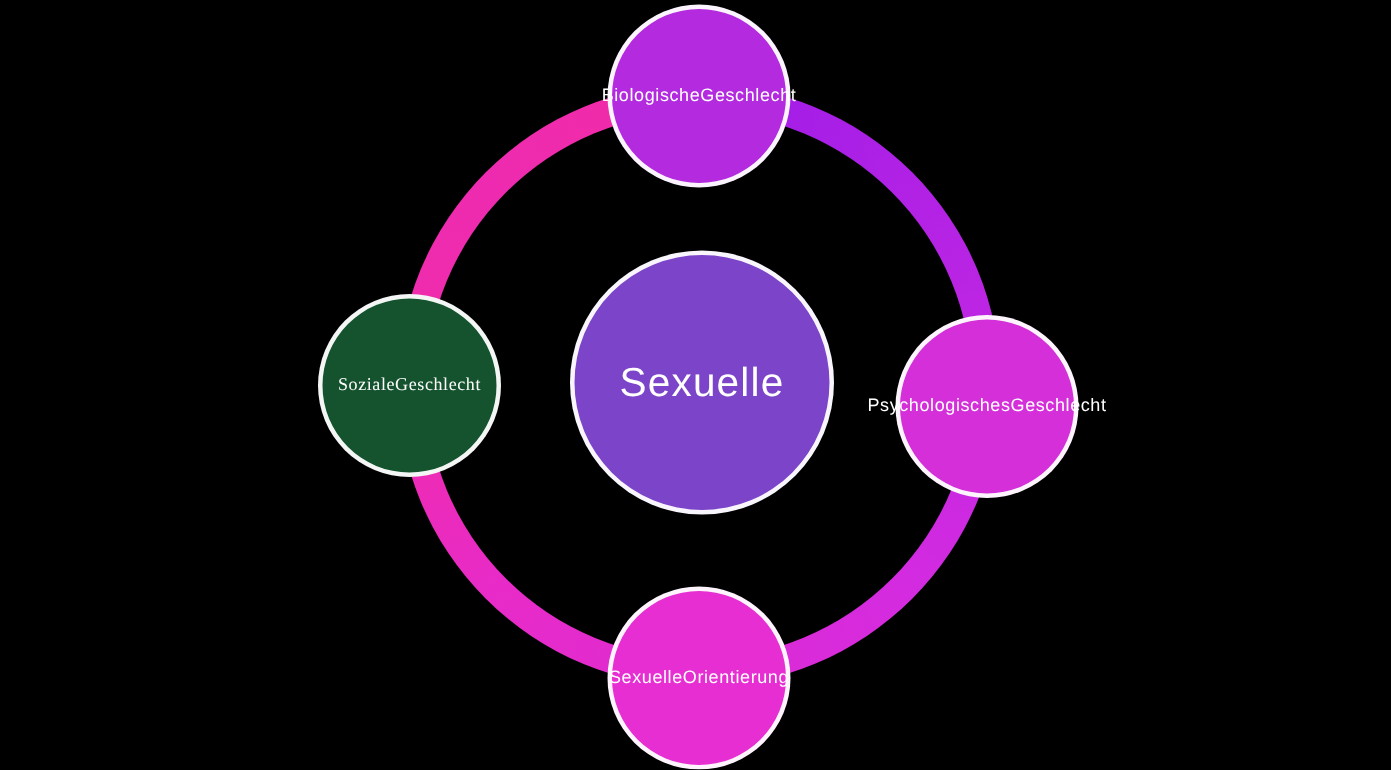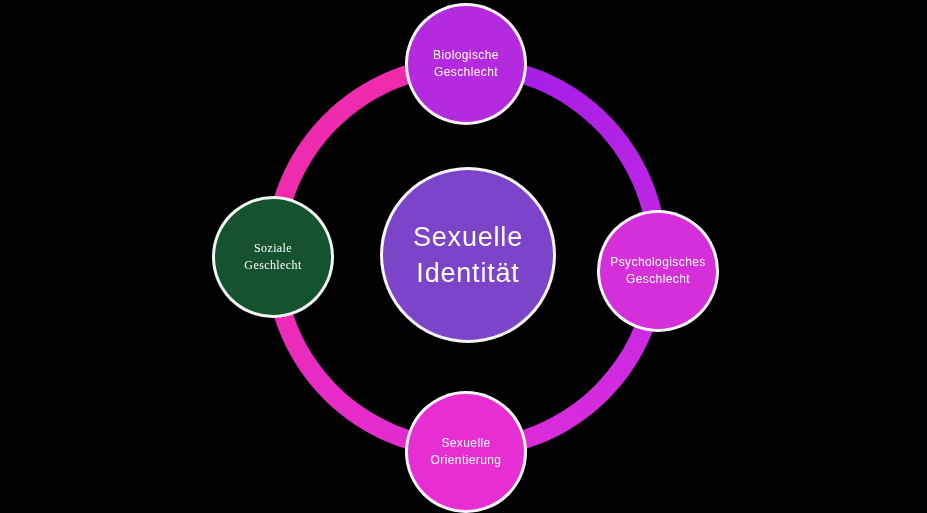--- a/index.html
+++ b/index.html
@@ -45,21 +45,21 @@
     border-radius: 50%;
     background: #000000;
   }
   .node {
     position: absolute;
     width: 116px;
     height: 116px;
     border: 3px solid rgba(255,255,255,0.95);
     border-radius: 50%;
     display: flex;
-    flex-direction: column;
+    flex-direction: row;
     align-items: center;
     justify-content: center;
     text-align: center;
     z-index: 2;
   }
   .node .line {
     display: block;
     color: #FFFFFF;
     font-size: 12px;
     line-height: 1.45;
@@ -118,16 +118,15 @@
     <span class="line">Orientierung</span>
   </div>
 
   <div class="node node-left" style="background-color: #14532d; font-family: Liberation Serif, serif;">
     <span class="line">Soziale</span>
     <span class="line">Geschlecht</span>
   </div>
 
   <div class="center-circle" style="background-color: rgb(123, 68, 201);">
     <span class="line">Sexuelle</span>
-    <span class="line">Identität</span>
   </div>
 
 </div>
 
 </body></html>

